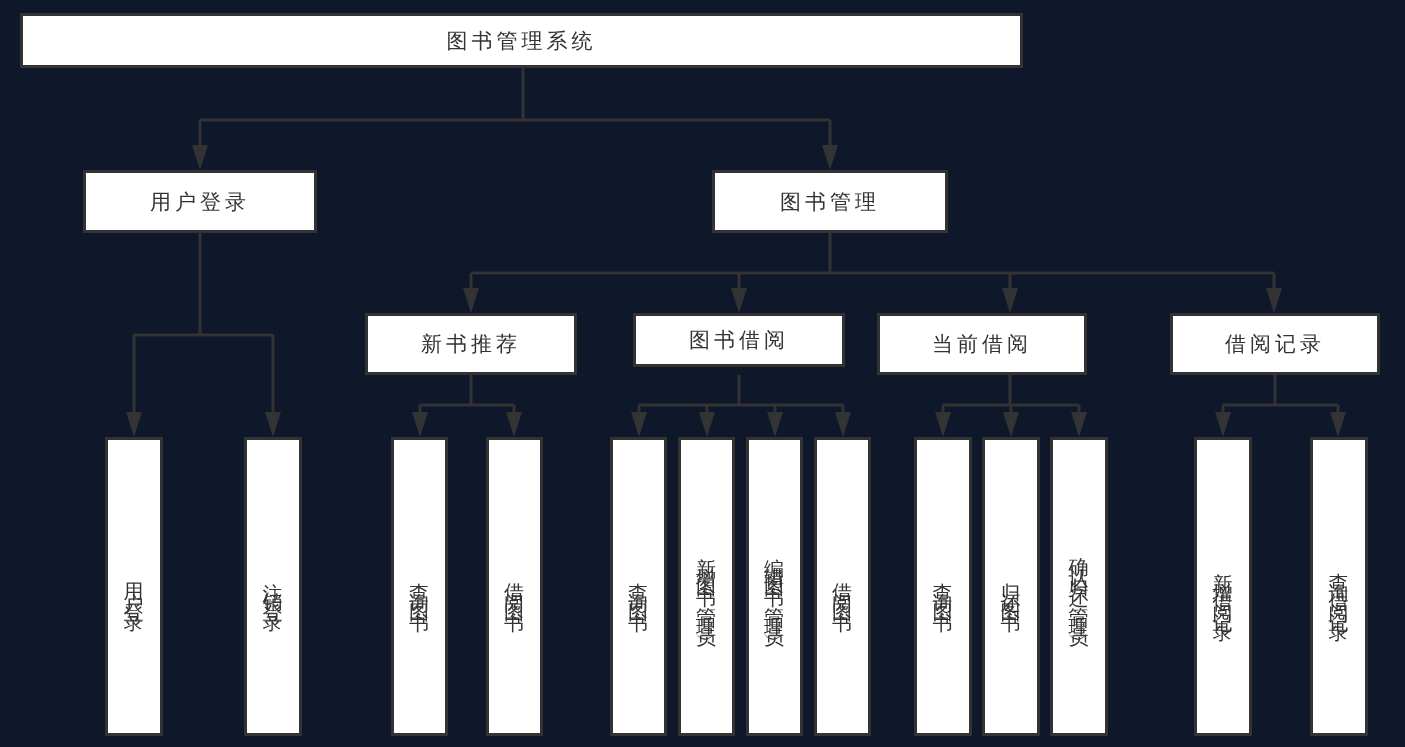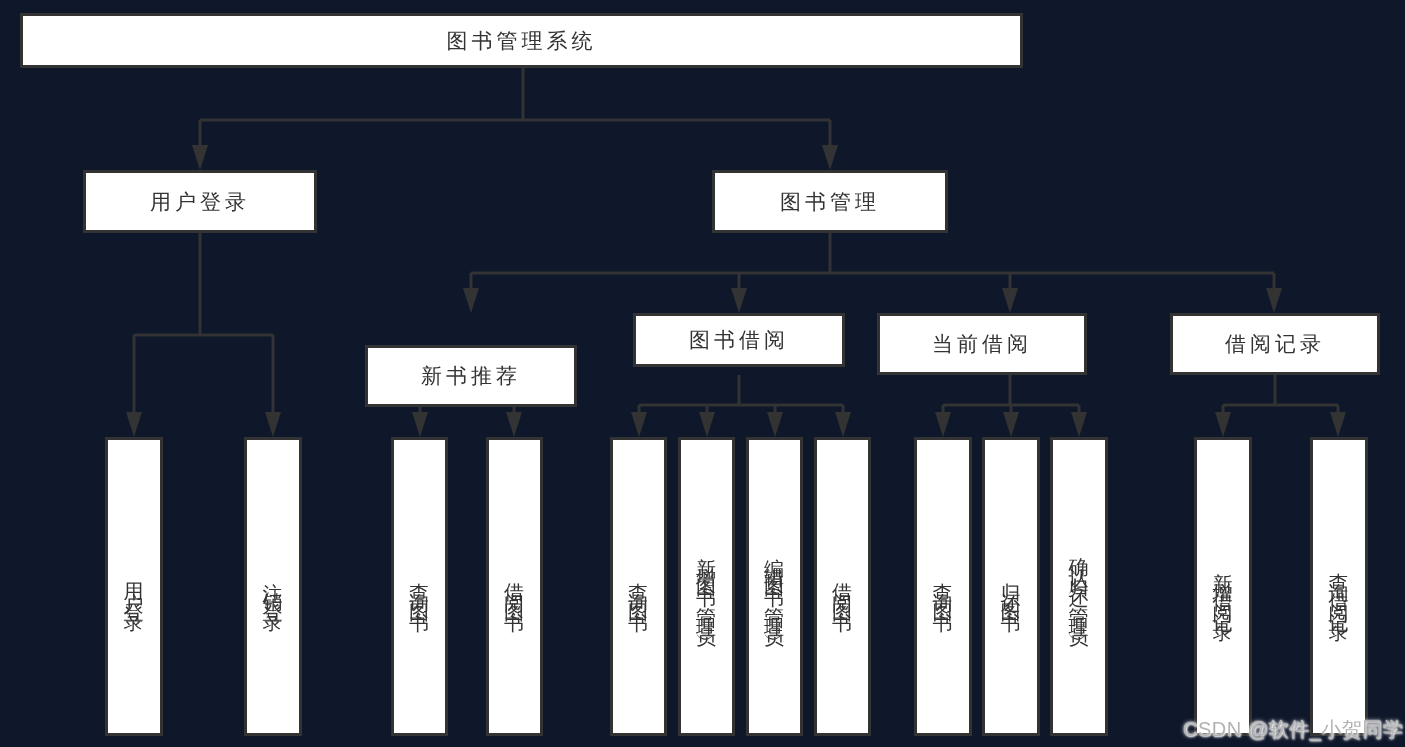--- a/index.html
+++ b/index.html
@@ -99,21 +99,21 @@
     <span class="htext">图书管理系统</span>
   </div>
 
   <div class="node" style="left:83px; top:170px; width:234px; height:63px;">
     <span class="htext">用户登录</span>
   </div>
   <div class="node" style="left:712px; top:170px; width:236px; height:63px;">
     <span class="htext">图书管理</span>
   </div>
 
-  <div class="node" style="left:365px; top:313px; width:212px; height:62px;margin-top:32px;">
+  <div class="node" style="left:365px; top:313px; width:212px; height:62px;">
     <span class="htext">新书推荐</span>
   </div>
   <div class="node" style="left:633px; top:313px; width:212px; height:54px;">
     <span class="htext">图书借阅</span>
   </div>
   <div class="node" style="left:877px; top:313px; width:210px; height:62px;">
     <span class="htext">当前借阅</span>
   </div>
   <div class="node" style="left:1170px; top:313px; width:210px; height:62px;">
     <span class="htext">借阅记录</span>
@@ -156,15 +156,14 @@
     <span class="vtext">确认归还（管理员）</span>
   </div>
 
   <div class="node" style="left:1194px; top:437px; width:58px; height:299px;">
     <span class="vtext">新增借阅记录</span>
   </div>
   <div class="node" style="left:1310px; top:437px; width:58px; height:299px;">
     <span class="vtext">查询借阅记录</span>
   </div>
 
-  <div class="watermark">CSDN @软件_小贺同学</div>
 
 </div>
 
 </body></html>

